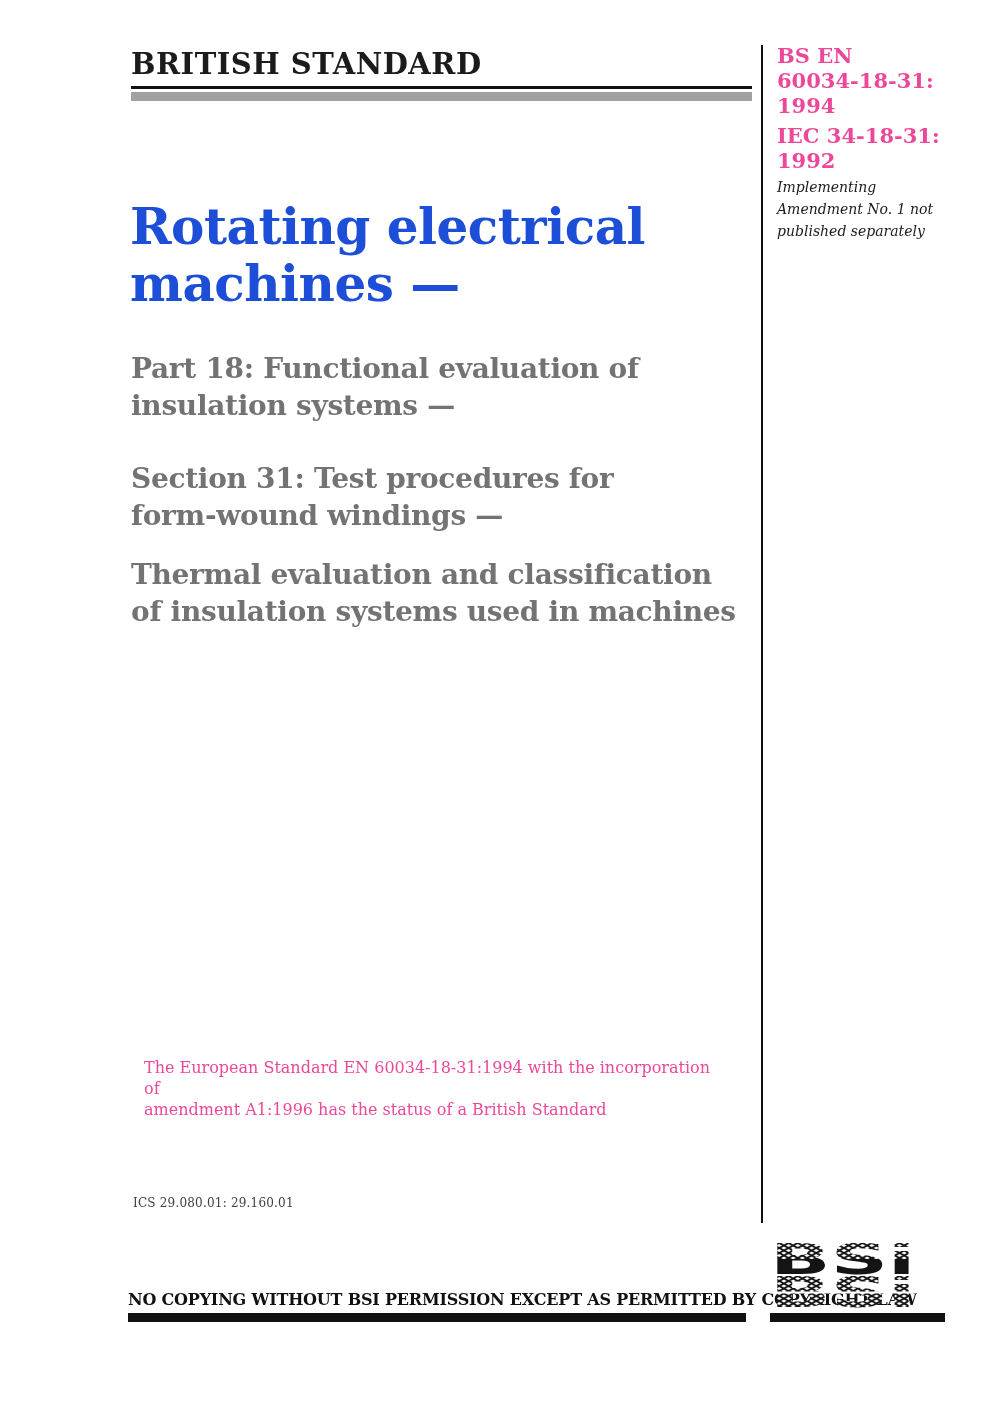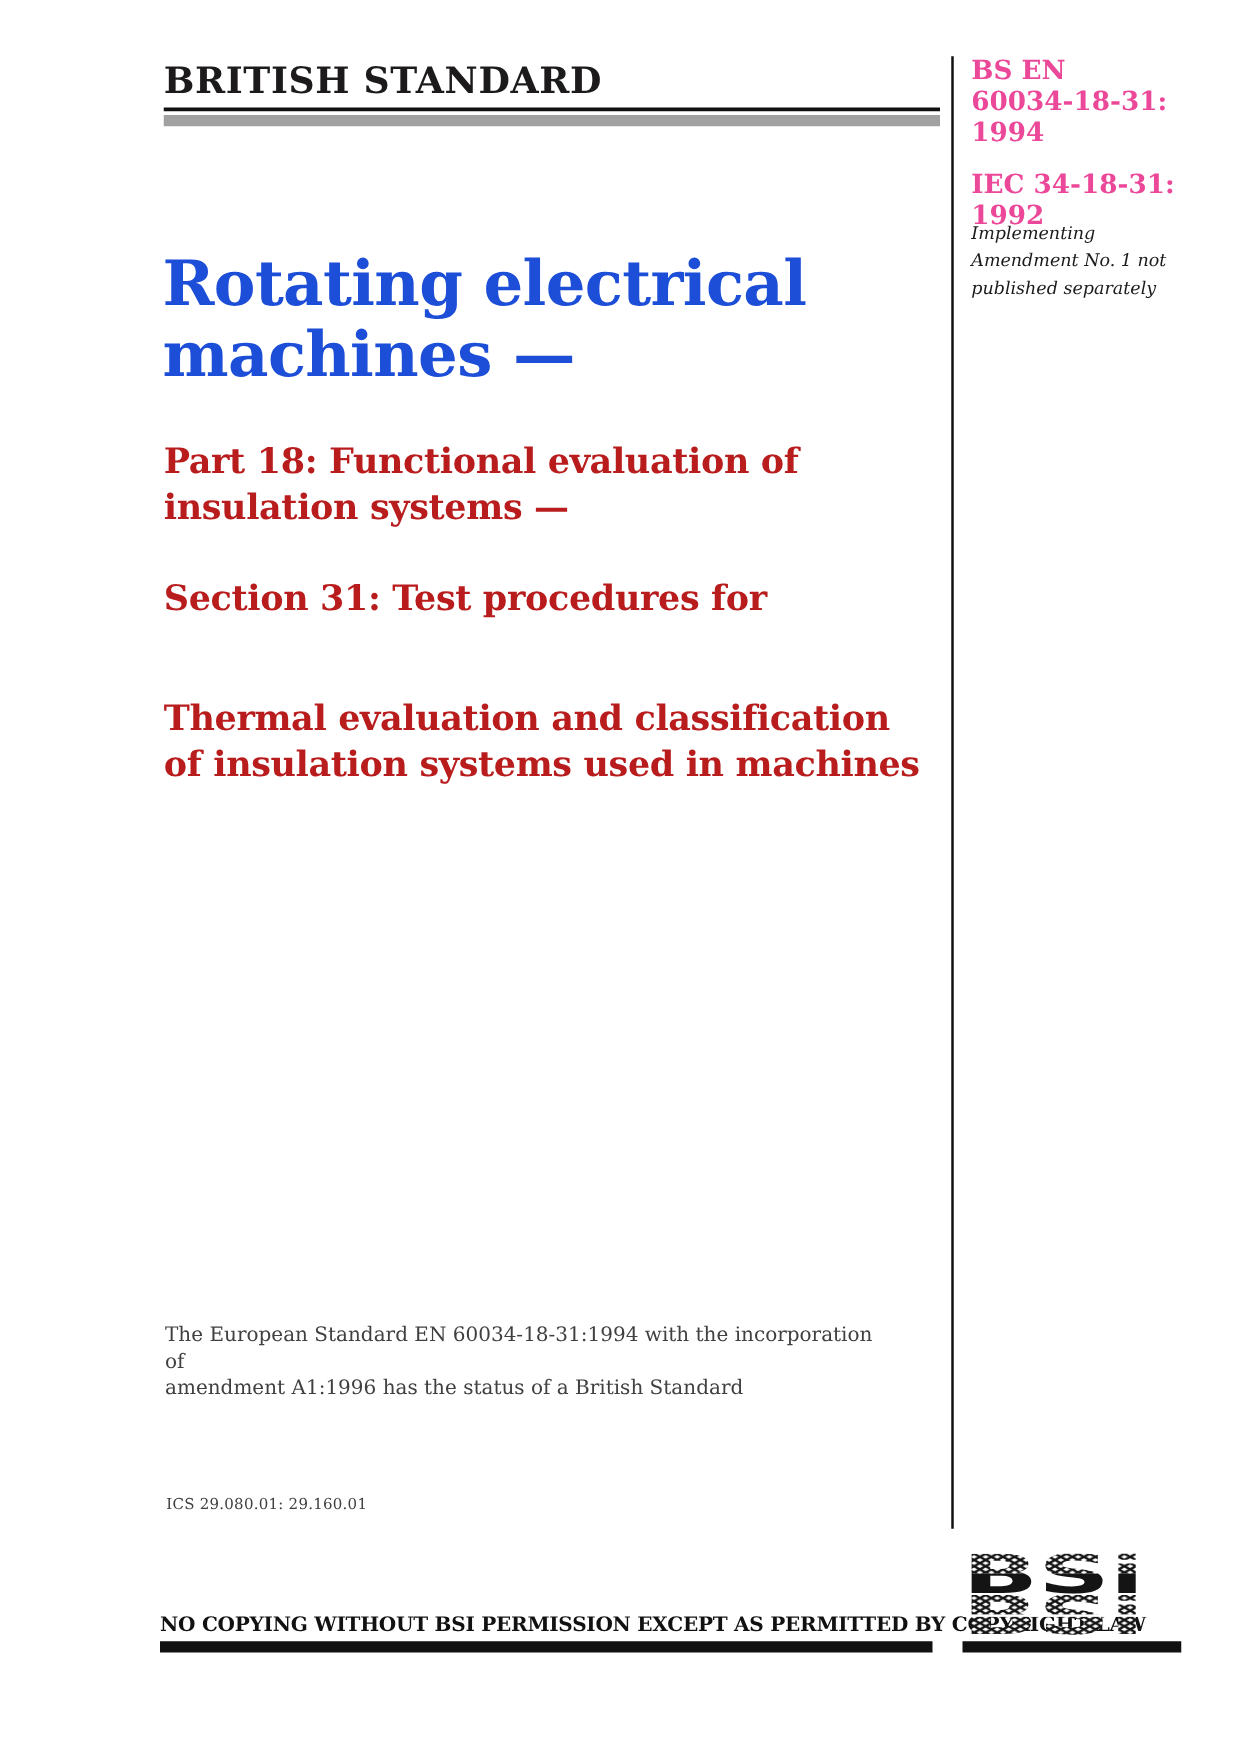--- a/index.html
+++ b/index.html
@@ -28,44 +28,44 @@
   
   .v-divider{
     position:absolute;left:761px;top:45px;width:2px;height:1178px;
     background:#111111;
   }
   .ref-block{
     position:absolute;left:777px;top:43px;width:205px;
     font-size:21px;font-weight:bold;line-height:25px;
     color:#ec4899;
   }
-  .ref-group-iec{margin-top:16px;}
+  .ref-group-iec{margin-top:5px;}
   .amendment-note{
     position:absolute;left:777px;top:176px;width:205px;
     font-size:14px;font-style:italic;font-weight:normal;line-height:22px;
     color:#1c1a1b;
   }
   
   .main-title{
     position:absolute;left:130px;top:198px;
     font-size:50px;font-weight:bold;line-height:57px;letter-spacing:-0.5px;
     white-space:nowrap;color:#1d4ed8;
   }
   .subtitle{
     position:absolute;left:131px;
     font-size:28px;font-weight:bold;line-height:37px;letter-spacing:-0.3px;
-    white-space:nowrap;color:#b91c1c;
+    white-space:nowrap;color:#737373;
   }
   .subtitle-part{top:350px;}
   .subtitle-section{top:460px;}
   .subtitle-thermal{top:556px;}
   
   .status-note{
-    position:absolute;left:132px;top:1057px;width:580px;
-    font-size:16px;line-height:21px;color:#404040;
+    position:absolute;left:144px;top:1057px;width:580px;
+    font-size:16px;line-height:21px;color:#ec4899;
   }
   .ics-code{
     position:absolute;left:133px;top:1196px;
     font-size:12px;color:#404040;letter-spacing:0.2px;
   }
   
   .copyright-text{
     position:absolute;left:128px;top:1290px;width:618px;
     text-align:center;
     font-size:16px;font-weight:bold;letter-spacing:-0.2px;
@@ -115,20 +115,21 @@
     <div>machines —</div>
   </div>
 
   <div class="subtitle subtitle-part">
     <div>Part 18: Functional evaluation of</div>
     <div>insulation systems —</div>
   </div>
 
   <div class="subtitle subtitle-section">
     <div>Section 31: Test procedures for</div>
+    <div>form-wound windings —</div>
   </div>
 
   <div class="subtitle subtitle-thermal">
     <div>Thermal evaluation and classification</div>
     <div>of insulation systems used in machines</div>
   </div>
 
   <div class="status-note">
     <div>The European Standard EN 60034-18-31:1994 with the incorporation of</div>
     <div>amendment A1:1996 has the status of a British Standard</div>

